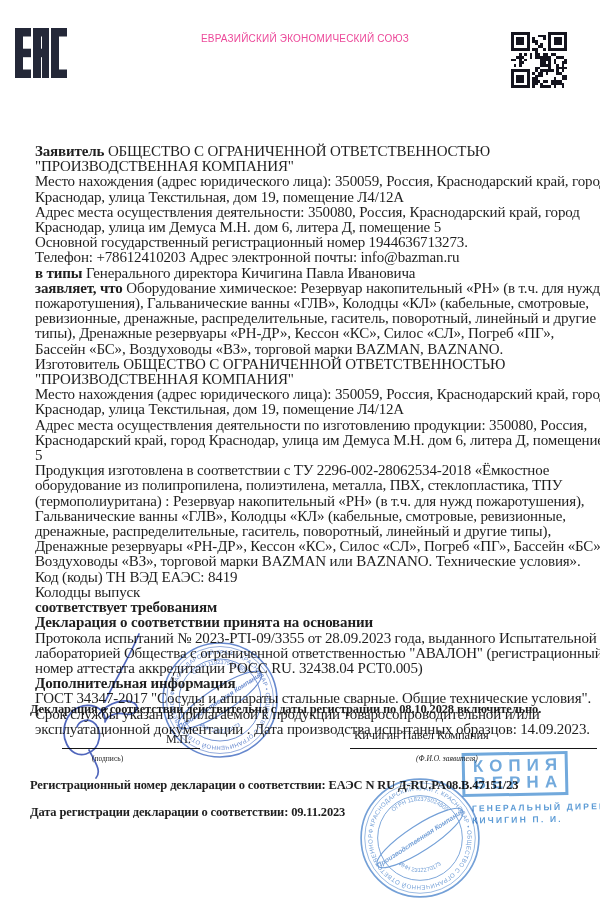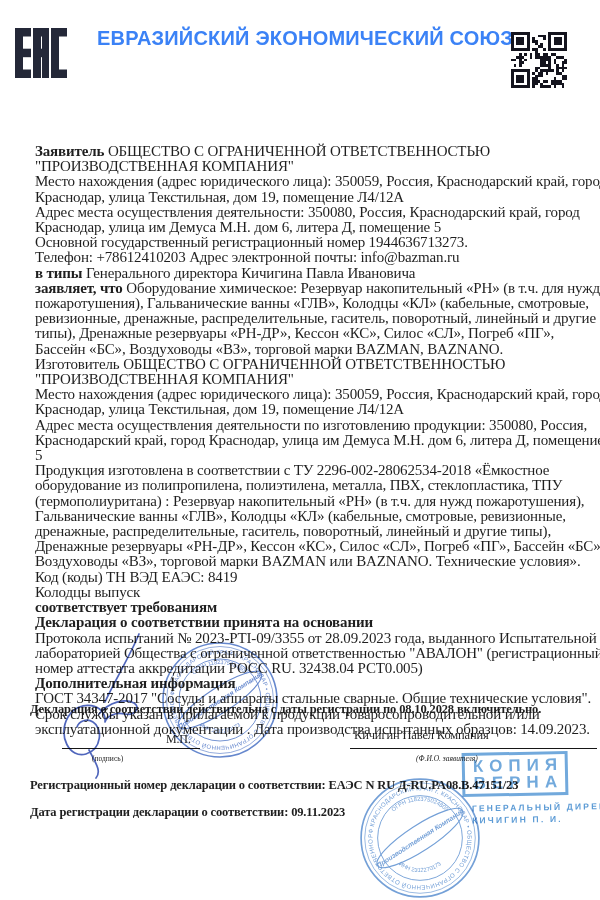--- a/index.html
+++ b/index.html
@@ -1,21 +1,21 @@
 <!DOCTYPE html>
 <html><head>
 <meta charset="utf-8">
 <style>
   html,body{margin:0;padding:0;background:#e8e8e8;}
   .page{position:relative;width:600px;height:900px;background:#ffffff;overflow:hidden;
         font-family:"Liberation Serif",serif;color:#1f1f1f;}
   
   .hdr-title{position:absolute;top:31px;left:80px;right:70px;text-align:center;
-             font-family:"Liberation Sans",sans-serif;font-weight:bold;font-size:20px;
-             line-height:15.5px;color:#3b82f6;letter-spacing:.2px;}
+             font-family:"Liberation Sans",sans-serif;font-weight:normal;font-size:10px;
+             line-height:15.5px;color:#ec4899;letter-spacing:.2px;}
   .eac-logo{position:absolute;left:15px;top:28px;}
   .qr{position:absolute;left:511px;top:32px;}
   
   .doc-body{position:absolute;left:35px;top:108px;width:572px;font-size:15px;
             line-height:15.2px;letter-spacing:-0.15px;margin-top:36px;}
   .doc-body p{margin:0;}
   .bold{font-weight:bold;}
   .g2{margin-top:2px;} .g4{margin-top:4px;} .g8{margin-top:8px;}
   
   .tail{position:absolute;left:18px;top:690px;width:572px;font-size:12.5px;

